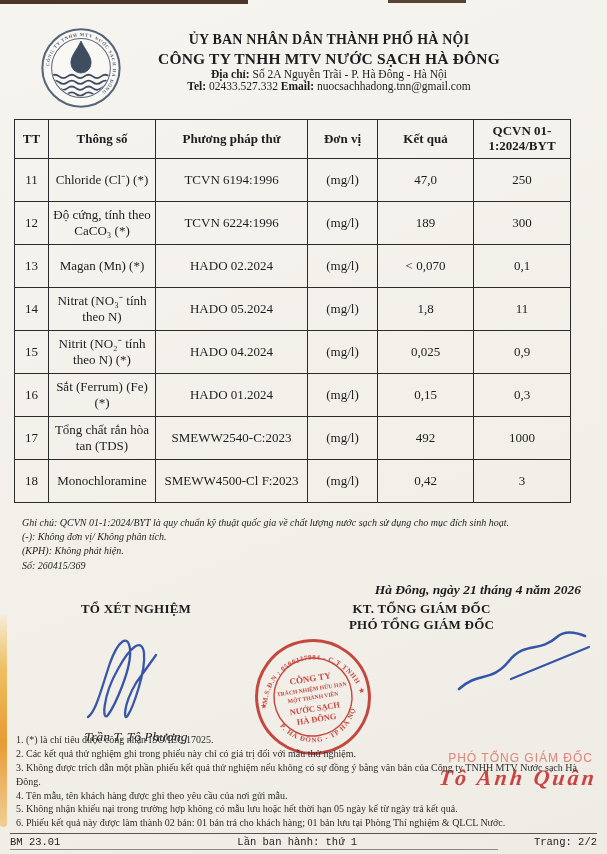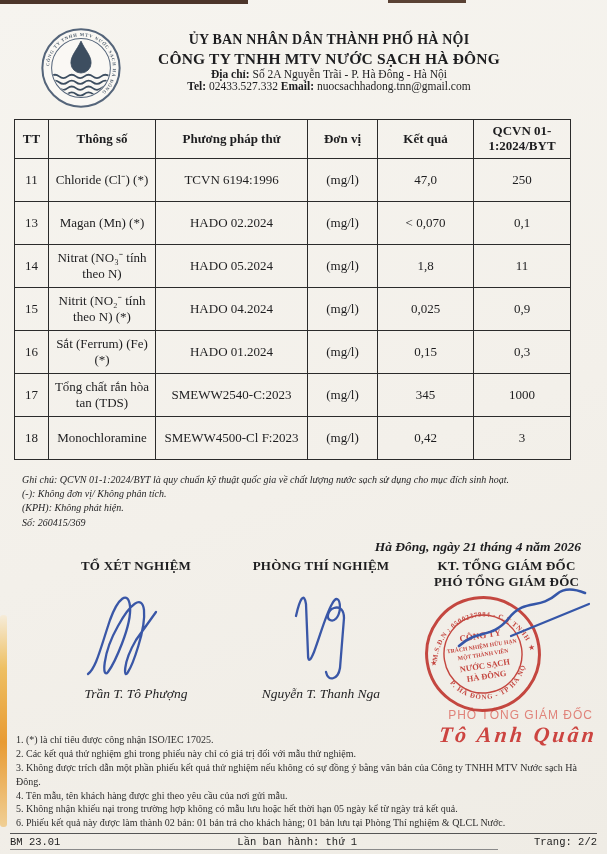--- a/index.html
+++ b/index.html
@@ -113,20 +113,28 @@
     <tbody>
       <tr>
           <td class="c">11</td>
           <td class="l">Chloride (Cl⁻) (*)</td>
           <td class="l">TCVN 6194:1996</td>
           <td class="c">(mg/l)</td>
           <td class="c">47,0</td>
           <td class="c">250</td>
         </tr>
       <tr>
+          <td class="c">12</td>
+          <td class="l">Độ cứng, tính theo CaCO₃ (*)</td>
+          <td class="l">TCVN 6224:1996</td>
+          <td class="c">(mg/l)</td>
+          <td class="c">189</td>
+          <td class="c">300</td>
+        </tr>
+      <tr>
           <td class="c">13</td>
           <td class="l">Magan (Mn) (*)</td>
           <td class="l">HADO 02.2024</td>
           <td class="c">(mg/l)</td>
           <td class="c">&lt; 0,070</td>
           <td class="c">0,1</td>
         </tr>
       <tr>
           <td class="c">14</td>
           <td class="l">Nitrat (NO₃⁻ tính theo N)</td>
@@ -149,21 +157,21 @@
           <td class="l">HADO 01.2024</td>
           <td class="c">(mg/l)</td>
           <td class="c">0,15</td>
           <td class="c">0,3</td>
         </tr>
       <tr>
           <td class="c">17</td>
           <td class="l">Tổng chất rắn hòa tan (TDS)</td>
           <td class="l">SMEWW2540-C:2023</td>
           <td class="c">(mg/l)</td>
-          <td class="c">345</td>
+          <td class="c">492</td>
           <td class="c">1000</td>
         </tr>
       <tr>
           <td class="c">18</td>
           <td class="l">Monochloramine</td>
           <td class="l">SMEWW4500-Cl F:2023</td>
           <td class="c">(mg/l)</td>
           <td class="c">0,42</td>
           <td class="c">3</td>
         </tr>
@@ -178,27 +186,20 @@
   </div>
 
   <div class="date-line">Hà Đông, ngày 21 tháng 4 năm 2026</div>
   <div class="sign-row">
     <div class="sc1">
       <div class="sig-title">TỔ XÉT NGHIỆM</div>
       <svg class="sig-svg" width="120" height="104" viewBox="0 0 120 104">
         <path d="M12,94 C20,88 24,70 34,40 C42,18 52,10 54,26 C56,46 38,84 32,92 C26,100 26,74 42,46 C54,24 66,14 68,30 C70,50 56,86 52,92 C48,100 46,84 60,60 L80,32" fill="none" stroke="#3a57a7" stroke-width="2.3" stroke-linecap="round"></path>
       </svg>
       <div class="sig-name">Trần T. Tô Phượng</div>
-    </div>
-    <div class="sc2">
-      <div class="sig-title">PHÒNG THÍ NGHIỆM</div>
-      <svg class="sig-svg" width="110" height="104" viewBox="0 0 110 104">
-        <path d="M30,36 C34,18 38,12 40,24 L42,74 C42,82 44,82 48,72 C54,56 60,34 66,24 C70,16 74,18 74,28 C73,38 68,42 64,40 C60,38 62,30 68,28 C74,26 78,30 78,38 L74,88 C72,100 62,102 60,92" fill="none" stroke="#3a57a7" stroke-width="2.3" stroke-linecap="round"></path>
-      </svg>
-      <div class="sig-name">Nguyễn T. Thanh Nga</div>
     </div>
     <div class="sc3">
       <div class="sig-title">KT. TỔNG GIÁM ĐỐC</div>
       <div class="sig-title">PHÓ TỔNG GIÁM ĐỐC</div>
 
       <div class="stamp-wrap">
         <svg class="stamp-svg" width="126" height="120" viewBox="0 0 200 200">
           <defs>
             <path id="arcTop" d="M 22,104 A 79,79 0 0 1 178,104"></path>
             <path id="arcBot" d="M 34,132 A 72,72 0 0 0 166,132"></path>

